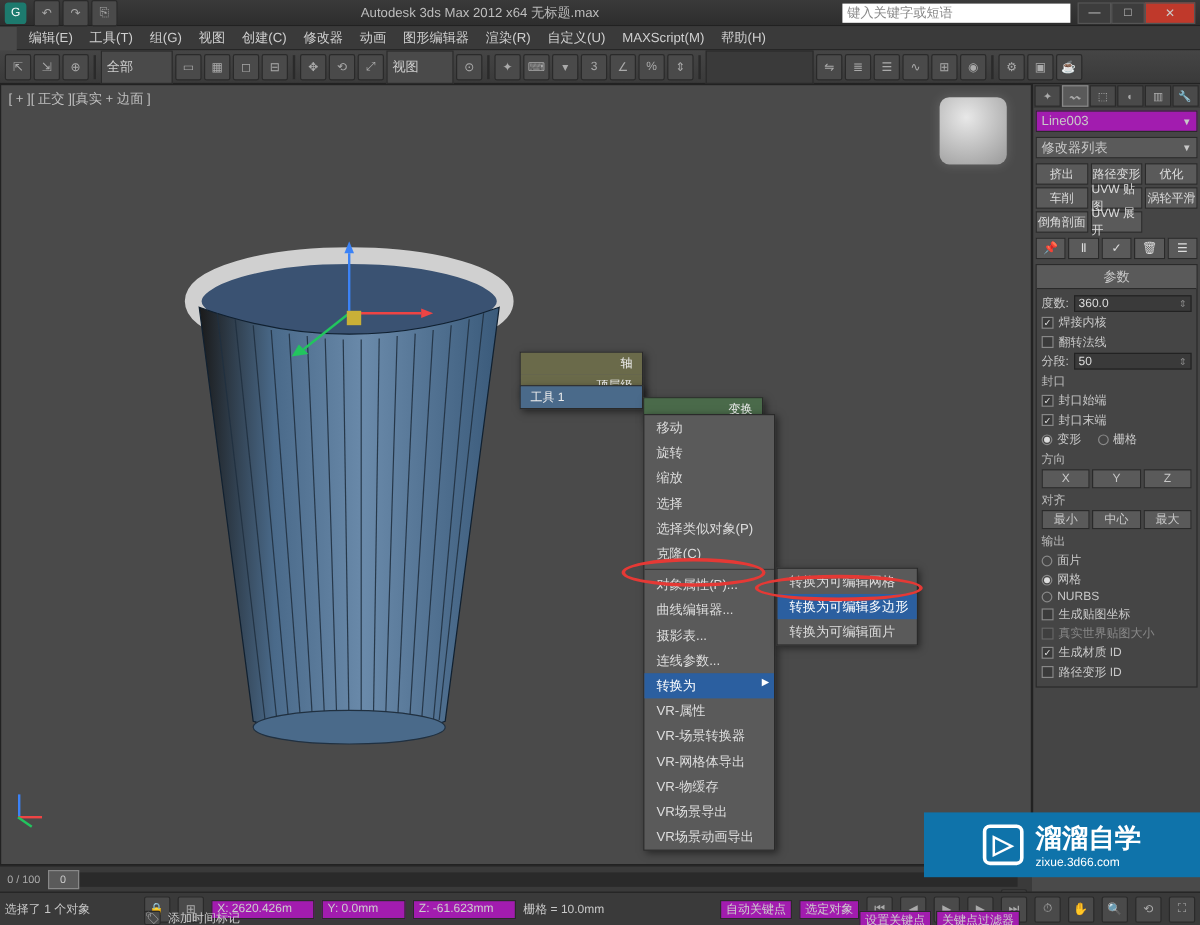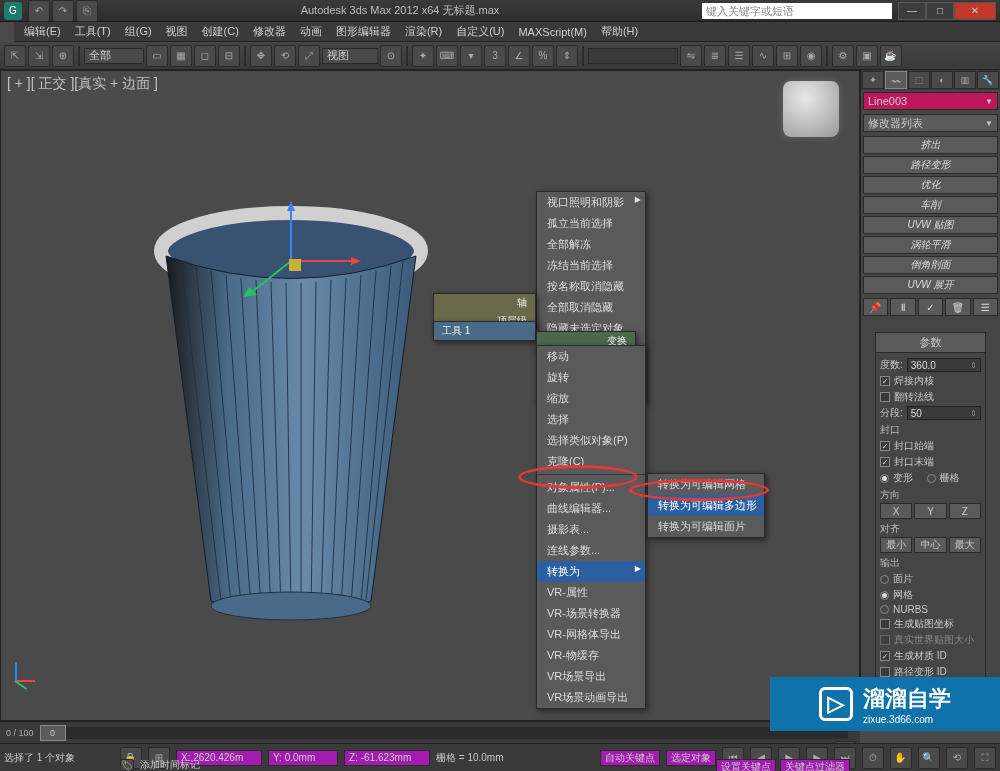--- a/index.html
+++ b/index.html
@@ -15,26 +15,26 @@
 .win-btn.close { background: #c0392b; width:42px;}
 
 
 .menu-bar { height: 20px; background: #3a3a3a; display: flex; align-items: center; padding: 0 4px; gap: 2px; border-bottom: 1px solid #222; margin-left: 14px;}
 .menu-item { padding: 2px 6px; color: #d0d0d0; font-size: 11px; cursor: default; }
 
 
 .toolbar { height: 28px; background: linear-gradient(#454545,#3a3a3a); display: flex; align-items: center; padding: 0 4px; gap: 2px; border-bottom: 1px solid #222;}
 .tb-btn { width: 22px; height: 22px; background: #4a4a4a; border:1px solid #2a2a2a; display:flex;align-items:center;justify-content:center;color:#aaa;font-size:10px;border-radius:2px;}
 .tb-sep { width: 2px; height: 20px; background: #2a2a2a; margin: 0 2px; }
-.tb-dd { height: 16px; background: #4a4a4a; border:1px solid #2a2a2a; color:#ccc; padding:0 4px; display:flex;align-items:center;font-size:11px;}
+.tb-dd { height: 28px; background: #4a4a4a; border:1px solid #2a2a2a; color:#ccc; padding:0 4px; display:flex;align-items:center;font-size:11px;}
 
 
 .main { position: absolute; top: 70px; left: 0; right: 0; bottom: 50px; display: flex; }
 .viewport { flex: 1; background: #4a4a4a; position: relative; border:1px solid #222; }
-.vp-label { position:absolute; top:4px; left:6px; color:#c0c0c0; font-size:14px;}
+.vp-label { position:absolute; top:4px; left:6px; color:#c0c0c0; font-size:11px;}
 .viewcube { position:absolute; top:10px; right:20px; width:56px; height:56px; background:radial-gradient(circle at 40% 30%,#e8e8e8,#999); border-radius:8px; box-shadow:0 0 10px rgba(255,255,255,.15);}
 .axis-gizmo { position:absolute; bottom:34px; left:10px; width:30px;height:30px;}
 .axis-gizmo .z{position:absolute;left:4px;bottom:4px;width:2px;height:20px;background:#3b82f6;}
 .axis-gizmo .x{position:absolute;left:4px;bottom:4px;width:20px;height:2px;background:#ef4444;}
 .axis-gizmo .y{position:absolute;left:4px;bottom:4px;width:14px;height:2px;background:#22c55e;transform:rotate(35deg);transform-origin:left;}
 
 
 .cup-svg { position:absolute; top:130px; left:140px; }
 
 
@@ -48,26 +48,26 @@
 
 .oval { position:absolute; border:3px solid #e53935; border-radius:50%; pointer-events:none;}
 
 
 .cmd-panel { width: 140px; background: #454545; border-left:1px solid #222; display:flex; flex-direction:column; overflow:hidden;}
 .cmd-tabs { height:20px; display:flex; background:#3a3a3a; gap:1px; padding:1px;}
 .cmd-tab { flex:1; background:#4a4a4a; display:flex;align-items:center;justify-content:center;font-size:9px;color:#aaa;border:1px solid #2a2a2a;}
 .cmd-tab.active { background:#5a5a5a; border-color:#888;}
 .cmd-dd { margin:2px; height:18px; background:#5a5a5a; border:1px solid #2a2a2a; display:flex;align-items:center;padding:0 4px;font-size:11px;}
 .cmd-dd::after{content:"▼";margin-left:auto;font-size:8px;}
-.btn-grid { display:grid; grid-template-columns:1fr; gap:2px; padding:2px;font-style:italic;}
+.btn-grid { display:grid; grid-template-columns:1fr 1fr 1fr; gap:2px; padding:2px;}
 .p-btn { height:18px; background:#5a5a5a; border:1px solid #2a2a2a; font-size:10px; display:flex;align-items:center;justify-content:center;color:#ddd;}
 .stack { margin:2px; border:1px solid #2a2a2a; background:#4a4a4a; height:90px; overflow:hidden;}
 .stack-item { padding:2px 6px; font-size:11px;}
 .stack-item.sel { background:#2b5fa0; color:#fff;}
-.rollout { margin:14px; border:1px solid #2a2a2a;}
+.rollout { margin:2px; border:1px solid #2a2a2a;}
 .rollout-h { background:#5a5a5a; text-align:center; padding:2px; font-size:11px; border-bottom:1px solid #2a2a2a;}
 .rollout-b { padding:3px 4px; font-size:10px;}
 .param-row { display:flex; align-items:center; gap:4px; margin:2px 0;}
 .spinner { flex:1; height:14px; background:#3a3a3a; border:1px solid #222; color:#ddd; padding:0 3px; font-size:10px; display:flex;align-items:center;}
 .spinner::after{content:"⇕";margin-left:auto;color:#888;font-size:8px;}
 .chk { width:10px;height:10px;border:1px solid #888;background:#3a3a3a;display:inline-flex;align-items:center;justify-content:center;font-size:8px;color:#ddd;}
 .radio { width:9px;height:9px;border:1px solid #888;border-radius:50%;display:inline-block;position:relative;}
 .radio.on::after{content:"";position:absolute;inset:1px;background:#ddd;border-radius:50%;}
 .group-label { color:#bbb; font-size:10px; margin:3px 0 1px;}
 .xyz-row { display:flex; gap:2px;}
@@ -208,32 +208,20 @@
         <line x1="0" y1="0" x2="60" y2="0" stroke="#ef4444" stroke-width="2"></line>
           <polygon points="60,-4 70,0 60,4" fill="#ef4444"></polygon>
         <line x1="0" y1="0" x2="0" y2="-50" stroke="#3b82f6" stroke-width="2"></line>
           <polygon points="-4,-50 0,-60 4,-50" fill="#3b82f6"></polygon>
         <line x1="0" y1="0" x2="-38" y2="30" stroke="#22c55e" stroke-width="2"></line>
           <polygon points="-42,26 -48,36 -34,34" fill="#22c55e"></polygon>
         <rect x="-2" y="-2" width="12" height="12" fill="#c9b037"></rect>
       </g>
     </svg>
 
-    <div class="ctx" style="top:120px; left:535px; width:110px;">
-      <div class="ctx-item sub">视口照明和阴影</div>
-      <div class="ctx-item">孤立当前选择</div>
-      <div class="ctx-item">全部解冻</div>
-      <div class="ctx-item">冻结当前选择</div>
-      <div class="ctx-item">按名称取消隐藏</div>
-      <div class="ctx-item">全部取消隐藏</div>
-      <div class="ctx-item">隐藏未选定对象</div>
-      <div class="ctx-item">隐藏选定对象</div>
-      <div class="ctx-item">保存场景状态</div>
-      <div class="ctx-item">管理场景状态...</div>
-    </div>
 
     <div class="ctx" style="top:222px; left:432px; width:103px;">
       <div class="ctx-header">轴</div>
       <div class="ctx-header" style="background:#6a6a4a">顶层级</div>
     </div>
     <div class="ctx" style="top:250px; left:432px; width:103px; background:#4a5a6a">
       <div class="ctx-header" style="background:#4a6a8a;text-align:left">工具 1</div>
     </div>
     <div class="ctx" style="top:260px; left:535px; width:54px; background:#4a6a4a">
       <div class="ctx-header" style="background:#4a6a4a">变换</div>
@@ -272,21 +260,21 @@
 
   <div class="cmd-panel">
     <div class="cmd-tabs">
       <div class="cmd-tab">✦</div>
       <div class="cmd-tab active">〰</div>
       <div class="cmd-tab">⬚</div>
       <div class="cmd-tab">◐</div>
       <div class="cmd-tab">▥</div>
       <div class="cmd-tab">🔧</div>
     </div>
-    <div class="cmd-dd" style="background:#be185d">Line003</div>
+    <div class="cmd-dd" style="background:#a21caf">Line003</div>
     <div class="cmd-dd">修改器列表</div>
     <div class="btn-grid">
       <div class="p-btn">挤出</div>
       <div class="p-btn">路径变形</div>
       <div class="p-btn">优化</div>
       <div class="p-btn">车削</div>
       <div class="p-btn">UVW 贴图</div>
       <div class="p-btn">涡轮平滑</div>
       <div class="p-btn">倒角剖面</div>
       <div class="p-btn">UVW 展开</div>

